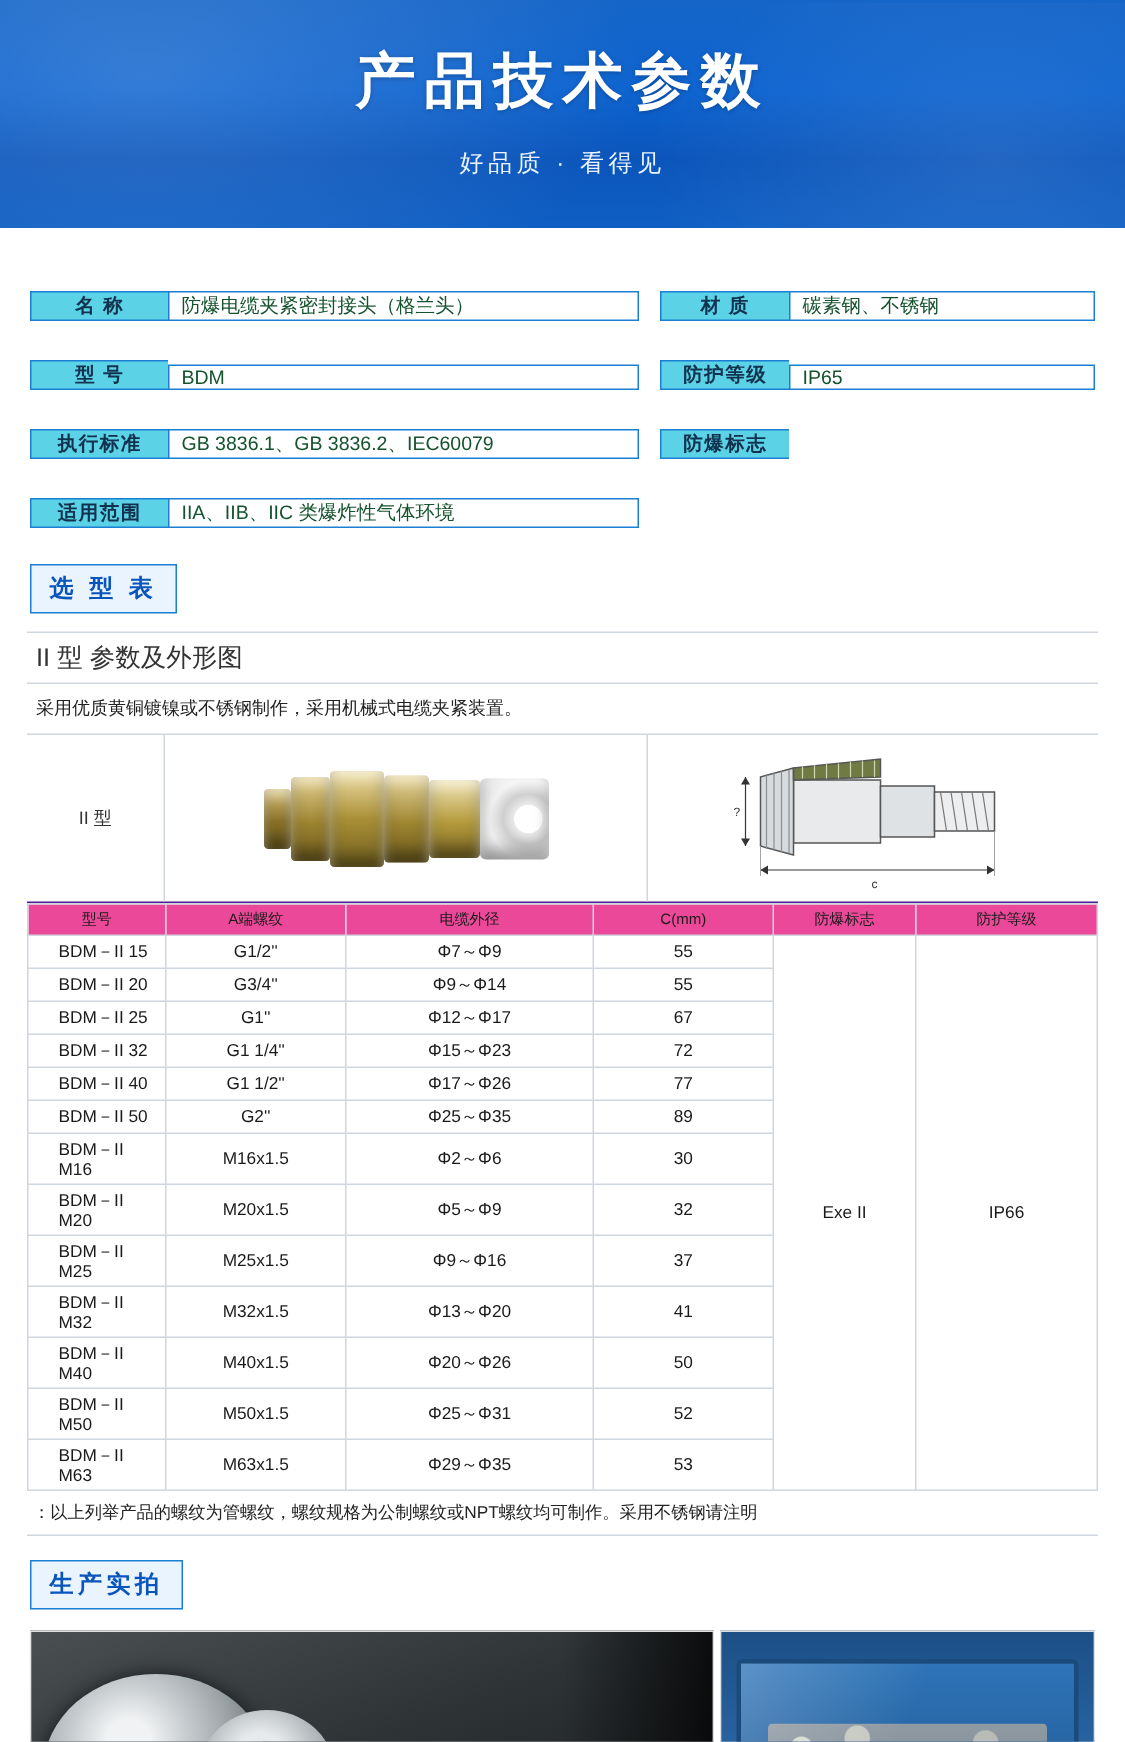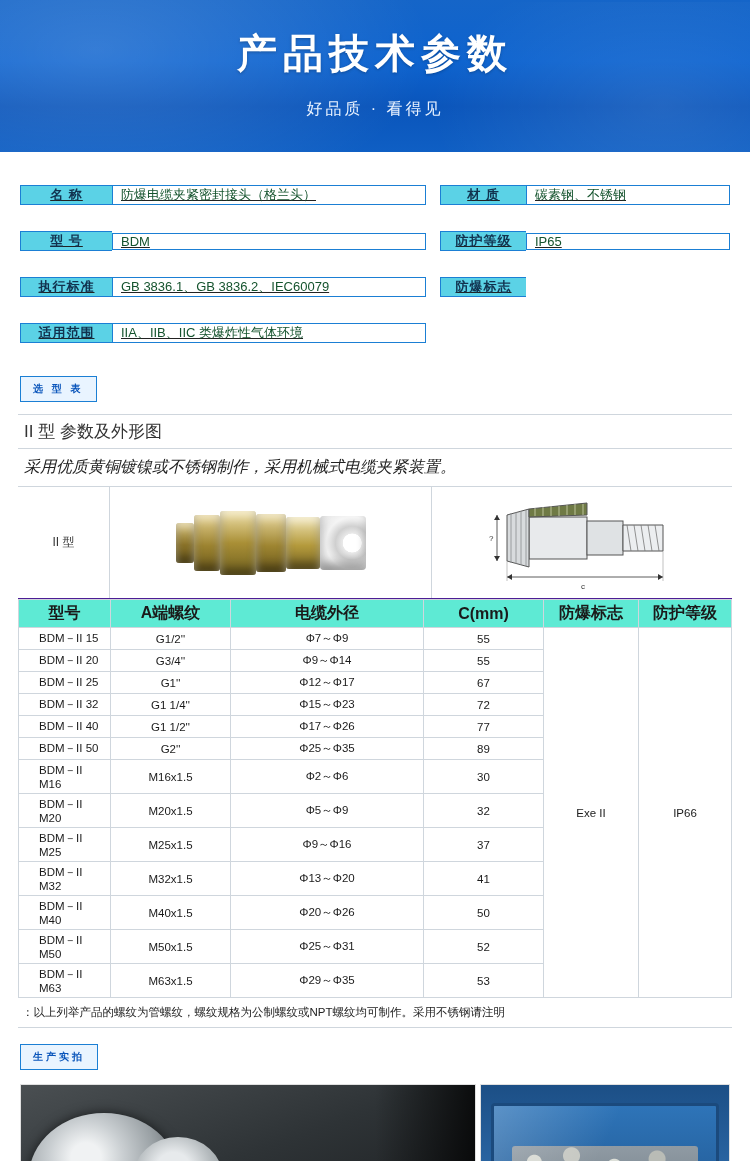--- a/index.html
+++ b/index.html
@@ -60,24 +60,23 @@
     margin: 24px 20px 0 20px;
     display: flex;
     gap: 0;
   }
   .spec-col { flex: 1; }
   .spec-col.left { flex: 0 0 406px; }
   .spec-col.right { flex: 1; margin-left: 14px; }
 
   .spec-row {
     display: flex;
-    align-items: center;
+    align-items: flex-end;
     margin-bottom: 8px;
     height: 38px;
-    text-decoration: underline;
   }
   .spec-label {
     background: #5bd2e6;
     color: #11324f;
     font-size: 13px;
     font-weight: bold;
     display: flex;
     align-items: center;
     justify-content: center;
     border: 1px solid #1b7fd4;
@@ -98,43 +97,42 @@
     color: #14532d;
   }
 
   
   .section-tag {
     margin: 16px 0 0 20px;
     display: inline-block;
     background: #e9f4ff;
     border: 1px solid #1b7fd4;
     color: #0a55bb;
-    font-size: 10px;
+    font-size: 16px;
     font-weight: bold;
     letter-spacing: 3px;
     padding: 5px 12px;
   }
 
   
   .param-box {
     margin: 12px 18px 0 18px;
     border-top: 1px solid #cfd6dd;
   }
   .param-head {
     font-size: 17px;
     color: #333;
     padding: 5px 6px;
     border-bottom: 1px solid #cfd6dd;
   }
   .param-note {
-    font-size: 16px;
+    font-size: 12px;
     color: #222;
     padding: 8px 6px;
     border-bottom: 1px solid #cfd6dd;
-    font-style: italic;
   }
 
   
   .img-row {
     display: flex;
     border-bottom: 1px solid #4c1d95;
     height: 112px;
     text-align: right;
   }
   .img-row .cell-type {
@@ -187,23 +185,23 @@
     font-size: 11.5px;
   }
   table.params th, table.params td {
     border: 1px solid #cfd6dd;
     padding: 3px 4px;
     text-align: center;
     color: #1a1a1a;
     height: 21px;
   }
   table.params th {
-    background: #5eead4;
-    font-weight: bold;
-    font-size: 16px;
+    background: #ec4899;
+    font-weight: normal;
+    font-size: 10px;
   }
   table.params td.model { text-align: left; padding-left: 20px; }
   table.params td.merge { vertical-align: middle; margin-top: 28px; }
   .param-foot {
     font-size: 11.5px;
     padding: 7px 4px;
     color: #222;
     border-bottom: 1px solid #cfd6dd;
   }
 
@@ -403,21 +401,21 @@
         <line x1="196" y1="58" x2="196" y2="88" stroke="#999" stroke-width="0.6"></line>
       </svg>
     </div>
   </div>
 
   <table class="params">
     <thead>
       <tr>
         <th style="width:92px">型号</th>
         <th style="width:120px">A端螺纹</th>
-        <th style="width:193px">电缆外径</th>
+        <th style="width:165px">电缆外径</th>
         <th style="width:120px">C(mm)</th>
         <th style="width:95px">防爆标志</th>
         <th>防护等级</th>
       </tr>
     </thead>
     <tbody>
       <tr>
         <td class="model">BDM－II 15</td>
         <td>G1/2''</td>
         <td>Φ7～Φ9</td>

